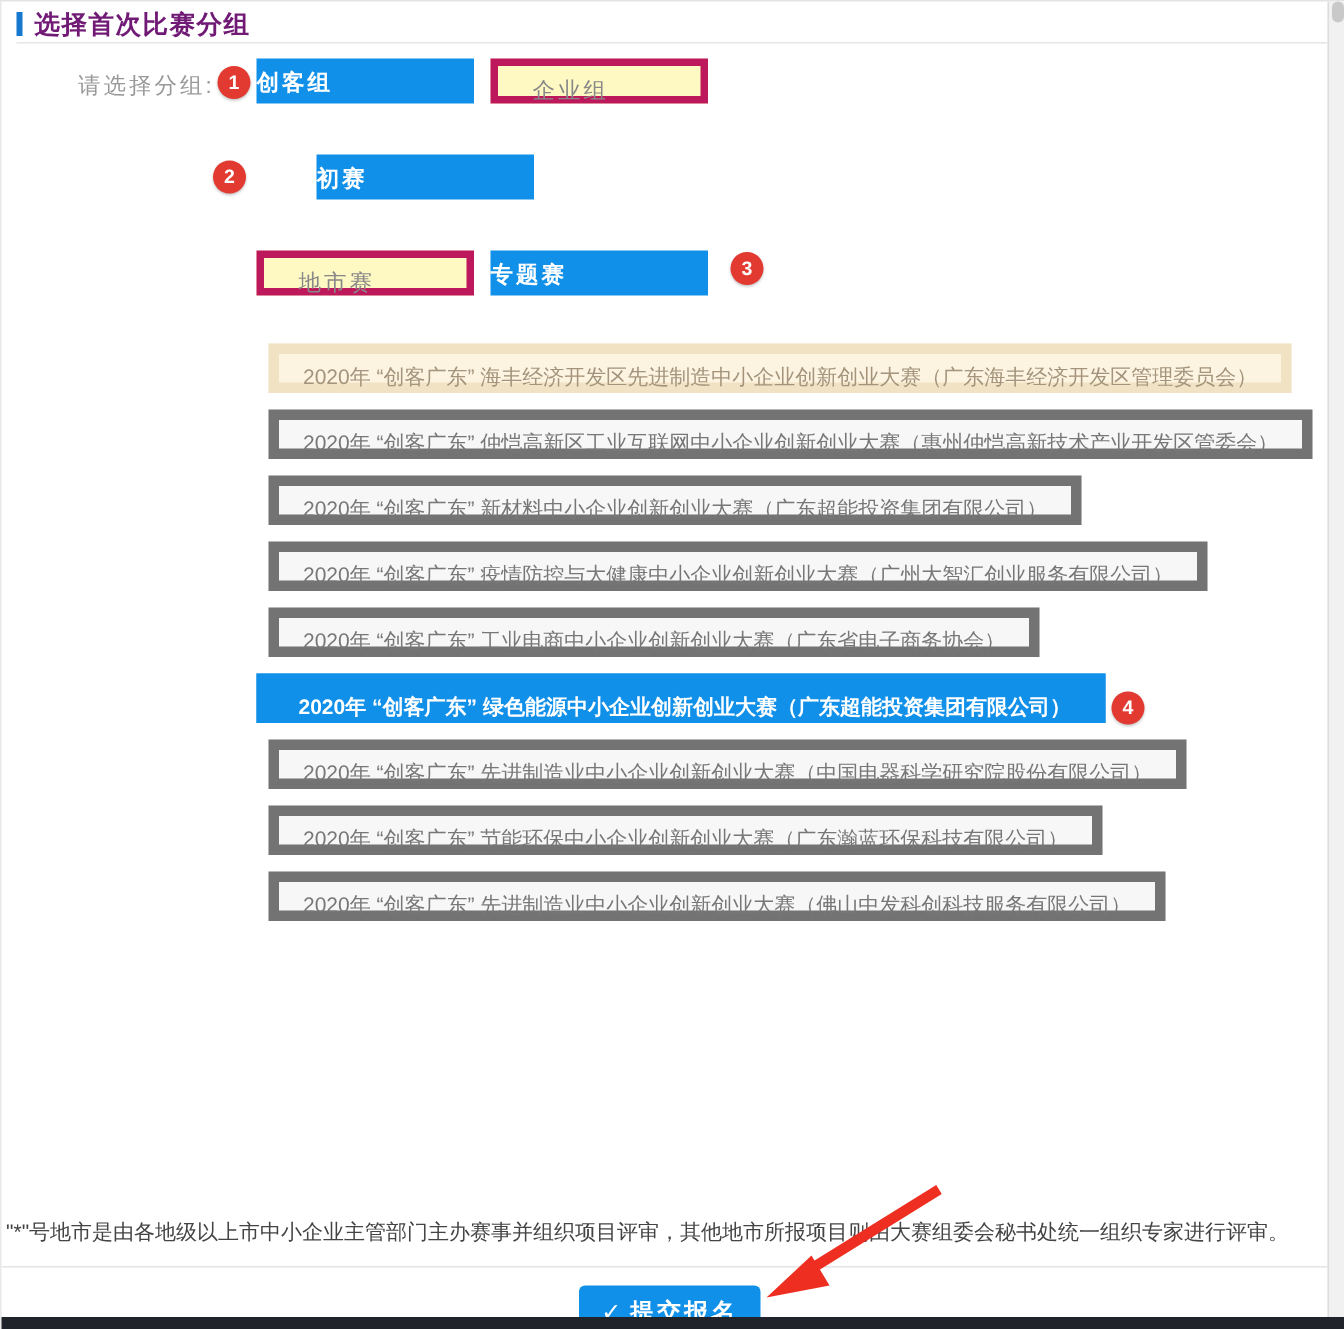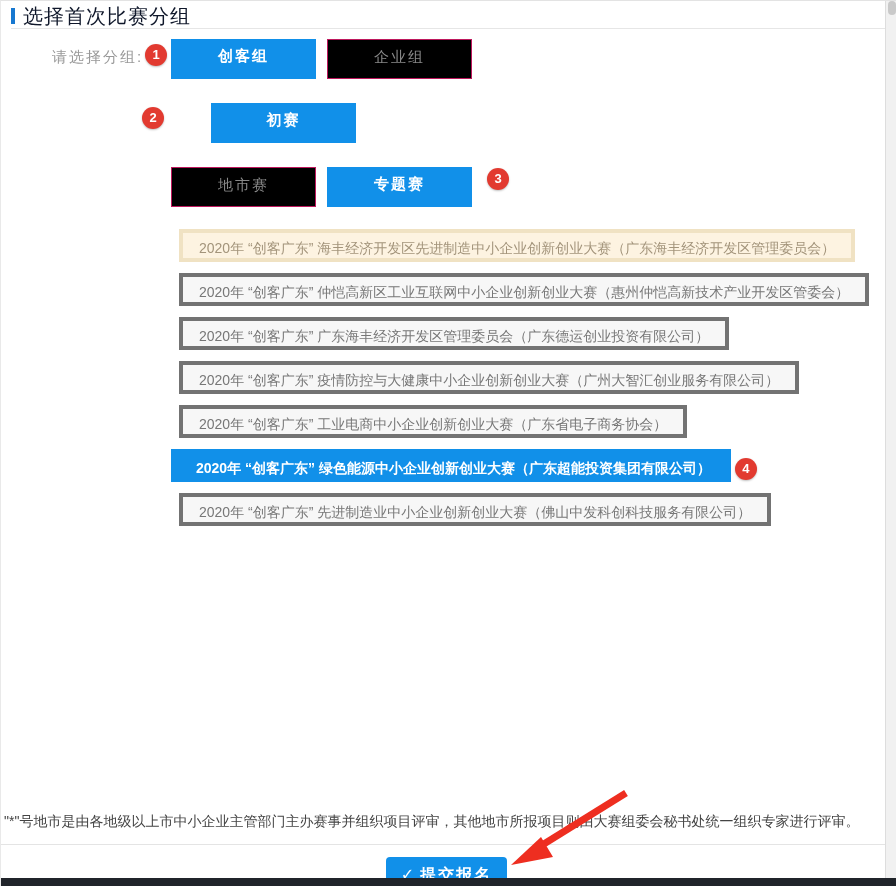--- a/index.html
+++ b/index.html
@@ -6,29 +6,29 @@
   body {
     width:896px; height:886px; position:relative; overflow:hidden;
     background:#ffffff;
     font-family:"Liberation Sans","DejaVu Sans",sans-serif;
   }
   .app { position:absolute; inset:0; border-top:1px solid #e3e3e3; border-left:1px solid #e9e9e9; box-sizing:border-box; }
 
   
   .page-header { position:absolute; top:4px; left:10px; height:22px; display:flex; align-items:center; }
   .title-bar { width:4px; height:16px; background:#1778d0; margin-right:8px; }
-  .page-title { font-size:20px; font-weight:normal; color:#0f172a; letter-spacing:1px; }
+  .page-title { font-size:17px; font-weight:bold; color:#701a75; letter-spacing:1px; }
   .divider-top { position:absolute; top:27px; left:10px; width:874px; height:1px; background:#e6e6e6; }
 
   
   .group-label { position:absolute; left:15px; top:47px; font-size:15px; color:#999; letter-spacing:2px;margin-left:36px; }
-  .btn { position:absolute; width:145px; height:40px; line-height:34px; text-align:center;
+  .btn { position:absolute; width:145px; height:30px; line-height:34px; text-align:left;
          font-size:15px; box-sizing:border-box; cursor:pointer; letter-spacing:2px; }
   .btn.blue { background:#1190e9; color:#fff; font-weight:bold; }
-  .btn.gray { background:#000000; border:1px solid #be185d; color:#888; }
+  .btn.gray { background:#fef9c3; border:5px solid #be185d; color:#888;padding-left:23px; }
   #btn-maker       { left:170px; top:38px;  }
   #btn-enterprise  { left:326px; top:38px;  }
   #btn-preliminary { left:170px; top:102px;margin-left:40px; }
   #btn-city        { left:170px; top:166px; }
   #btn-special     { left:326px; top:166px; }
 
   
   .badge { display:inline-block; width:22px; height:22px; border-radius:50%;
            background:#e23a30; color:#fff; font-size:13px; font-weight:bold;
            text-align:center; line-height:22px;
@@ -36,21 +36,21 @@
   .badge-abs { position:absolute; }
   #badge-1 { left:144px; top:43px;  }
   #badge-2 { left:141px; top:106px; }
   #badge-3 { left:486px; top:167px; }
   .badge-inline { vertical-align:middle; margin-left:4px; }
 
   
   .comp-list { position:absolute; left:178px; top:228px; width:700px; }
   .comp-row { height:44px; }
   .comp { display:inline-block; height:33px; line-height:31px; padding:0 16px;
-          font-size:14px; background:#f7f7f7; border:4px solid #737373; color:#777;
+          font-size:14px; background:#f7f7f7; border:7px solid #737373; color:#777;
           cursor:pointer; white-space:nowrap; box-sizing:border-box; }
   .comp.highlight { background:#fdf3e1; border-color:#f0e2c3; color:#a3947b; }
   .comp.selected  { background:#1190e9; border-color:#1190e9; color:#fff; font-weight:bold; margin-left:-8px;padding-left:21px; }
 
   
   .note { position:absolute; left:3px; top:812px; width:890px; font-size:14px; color:#444; }
   .footer-line { position:absolute; top:843px; left:0; width:896px; height:1px; background:#e4e4e4; }
   .submit-btn { position:absolute; left:385px; top:856px; width:121px; height:36px;
                 background:#1190e9; color:#fff; border:none; border-radius:4px;
                 font-size:16px; font-weight:bold; letter-spacing:2px; cursor:pointer;
@@ -88,24 +88,26 @@
   <span class="badge badge-abs" id="badge-2">2</span>
   <div class="btn blue" id="btn-preliminary">初赛</div>
 
   <div class="btn blue" id="btn-special">专题赛</div>
   <div class="btn gray" id="btn-city">地市赛</div>
   <span class="badge badge-abs" id="badge-3">3</span>
 
   <div class="comp-list">
     <div class="comp-row"><span class="comp highlight">2020年 “创客广东” 海丰经济开发区先进制造中小企业创新创业大赛（广东海丰经济开发区管理委员会）</span></div>
     <div class="comp-row"><span class="comp">2020年 “创客广东” 仲恺高新区工业互联网中小企业创新创业大赛（惠州仲恺高新技术产业开发区管委会）</span></div>
-    <div class="comp-row"><span class="comp">2020年 “创客广东” 广东海丰经济开发区管理委员会（广东德运创业投资有限公司）</span></div>
+    <div class="comp-row"><span class="comp">2020年 “创客广东” 新材料中小企业创新创业大赛（广东超能投资集团有限公司）</span></div>
     <div class="comp-row"><span class="comp">2020年 “创客广东” 疫情防控与大健康中小企业创新创业大赛（广州大智汇创业服务有限公司）</span></div>
     <div class="comp-row"><span class="comp">2020年 “创客广东” 工业电商中小企业创新创业大赛（广东省电子商务协会）</span></div>
     <div class="comp-row"><span class="comp selected">2020年 “创客广东” 绿色能源中小企业创新创业大赛（广东超能投资集团有限公司）</span><span class="badge badge-inline">4</span></div>
+    <div class="comp-row"><span class="comp">2020年 “创客广东” 先进制造业中小企业创新创业大赛（中国电器科学研究院股份有限公司）</span></div>
+    <div class="comp-row"><span class="comp">2020年 “创客广东” 节能环保中小企业创新创业大赛（广东瀚蓝环保科技有限公司）</span></div>
     <div class="comp-row"><span class="comp">2020年 “创客广东” 先进制造业中小企业创新创业大赛（佛山中发科创科技服务有限公司）</span></div>
   </div>
 
   <div class="note">"*"号地市是由各地级以上市中小企业主管部门主办赛事并组织项目评审，其他地市所报项目则由大赛组委会秘书处统一组织专家进行评审。</div>
   <div class="footer-line"></div>
 
   <button class="submit-btn">
     <span class="submit-check">✓</span><span>提交报名</span>
   </button>
 

